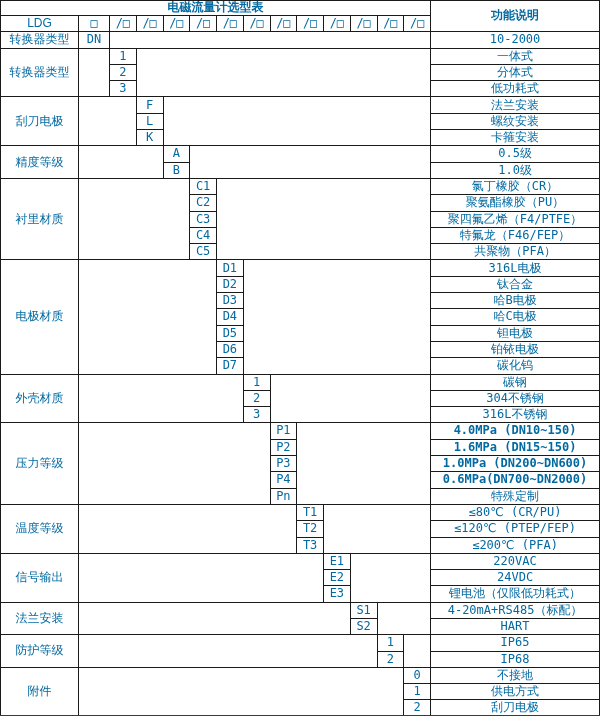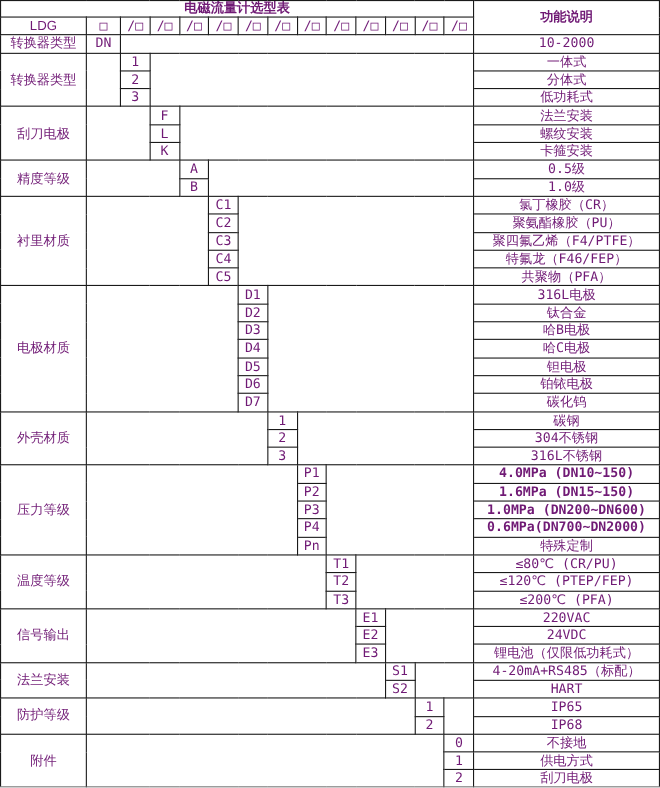--- a/index.html
+++ b/index.html
@@ -1,19 +1,19 @@
 <!DOCTYPE html>
 <html><head>
 <meta charset="utf-8">
 <style>
   html,body{margin:0;padding:0;background:#ffffff;}
   .page{
     width:600px;height:716px;background:#ffffff;overflow:hidden;
     font-family:"DejaVu Sans Mono","DejaVu Sans","Liberation Sans",sans-serif;
-    color:#701a75;
+    color:#0369a1;
   }
   table.sel{
     width:600px;border-collapse:collapse;table-layout:fixed;
     border-bottom:3px solid #3a3a3a;
   }
   table.sel td{
     border:1px solid #1a1a1a;
     padding:0;margin:0;
     font-size:12px;line-height:1.1;
     text-align:center;vertical-align:middle;

